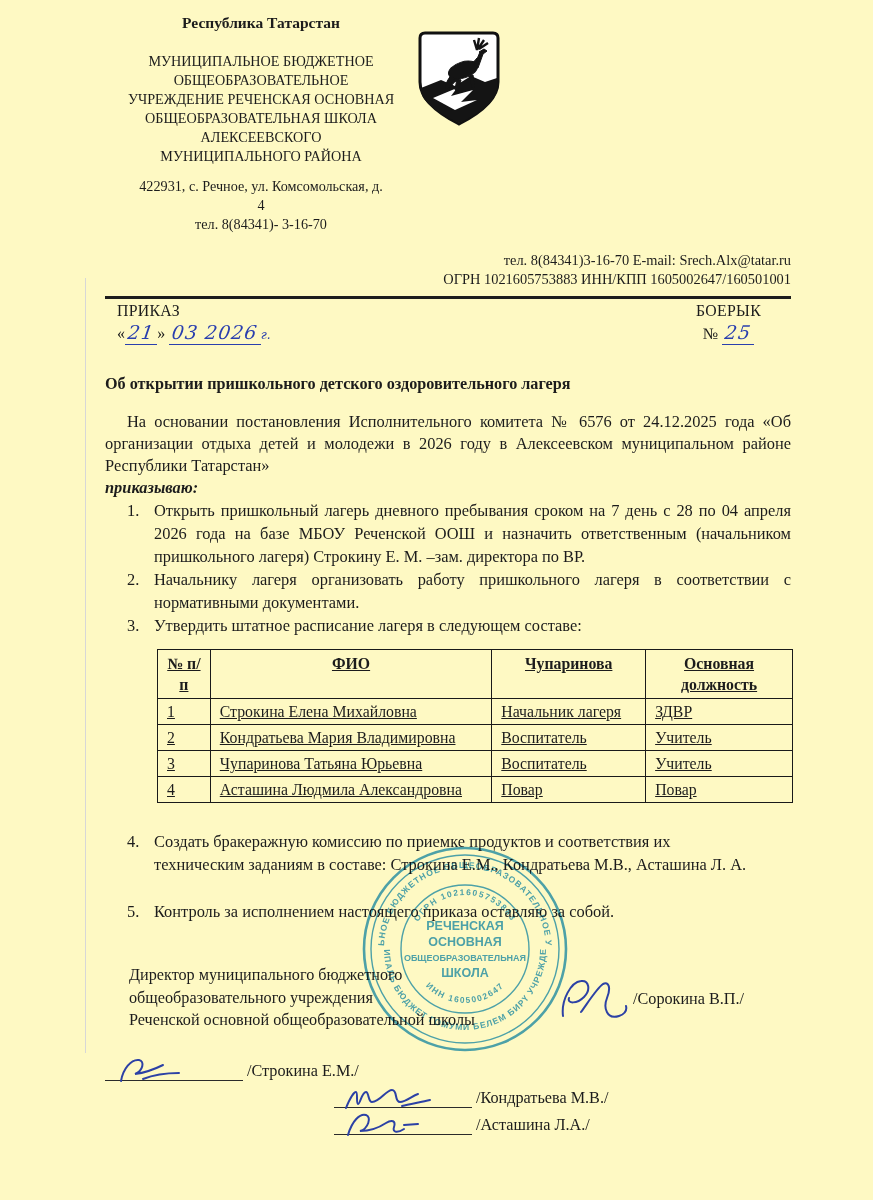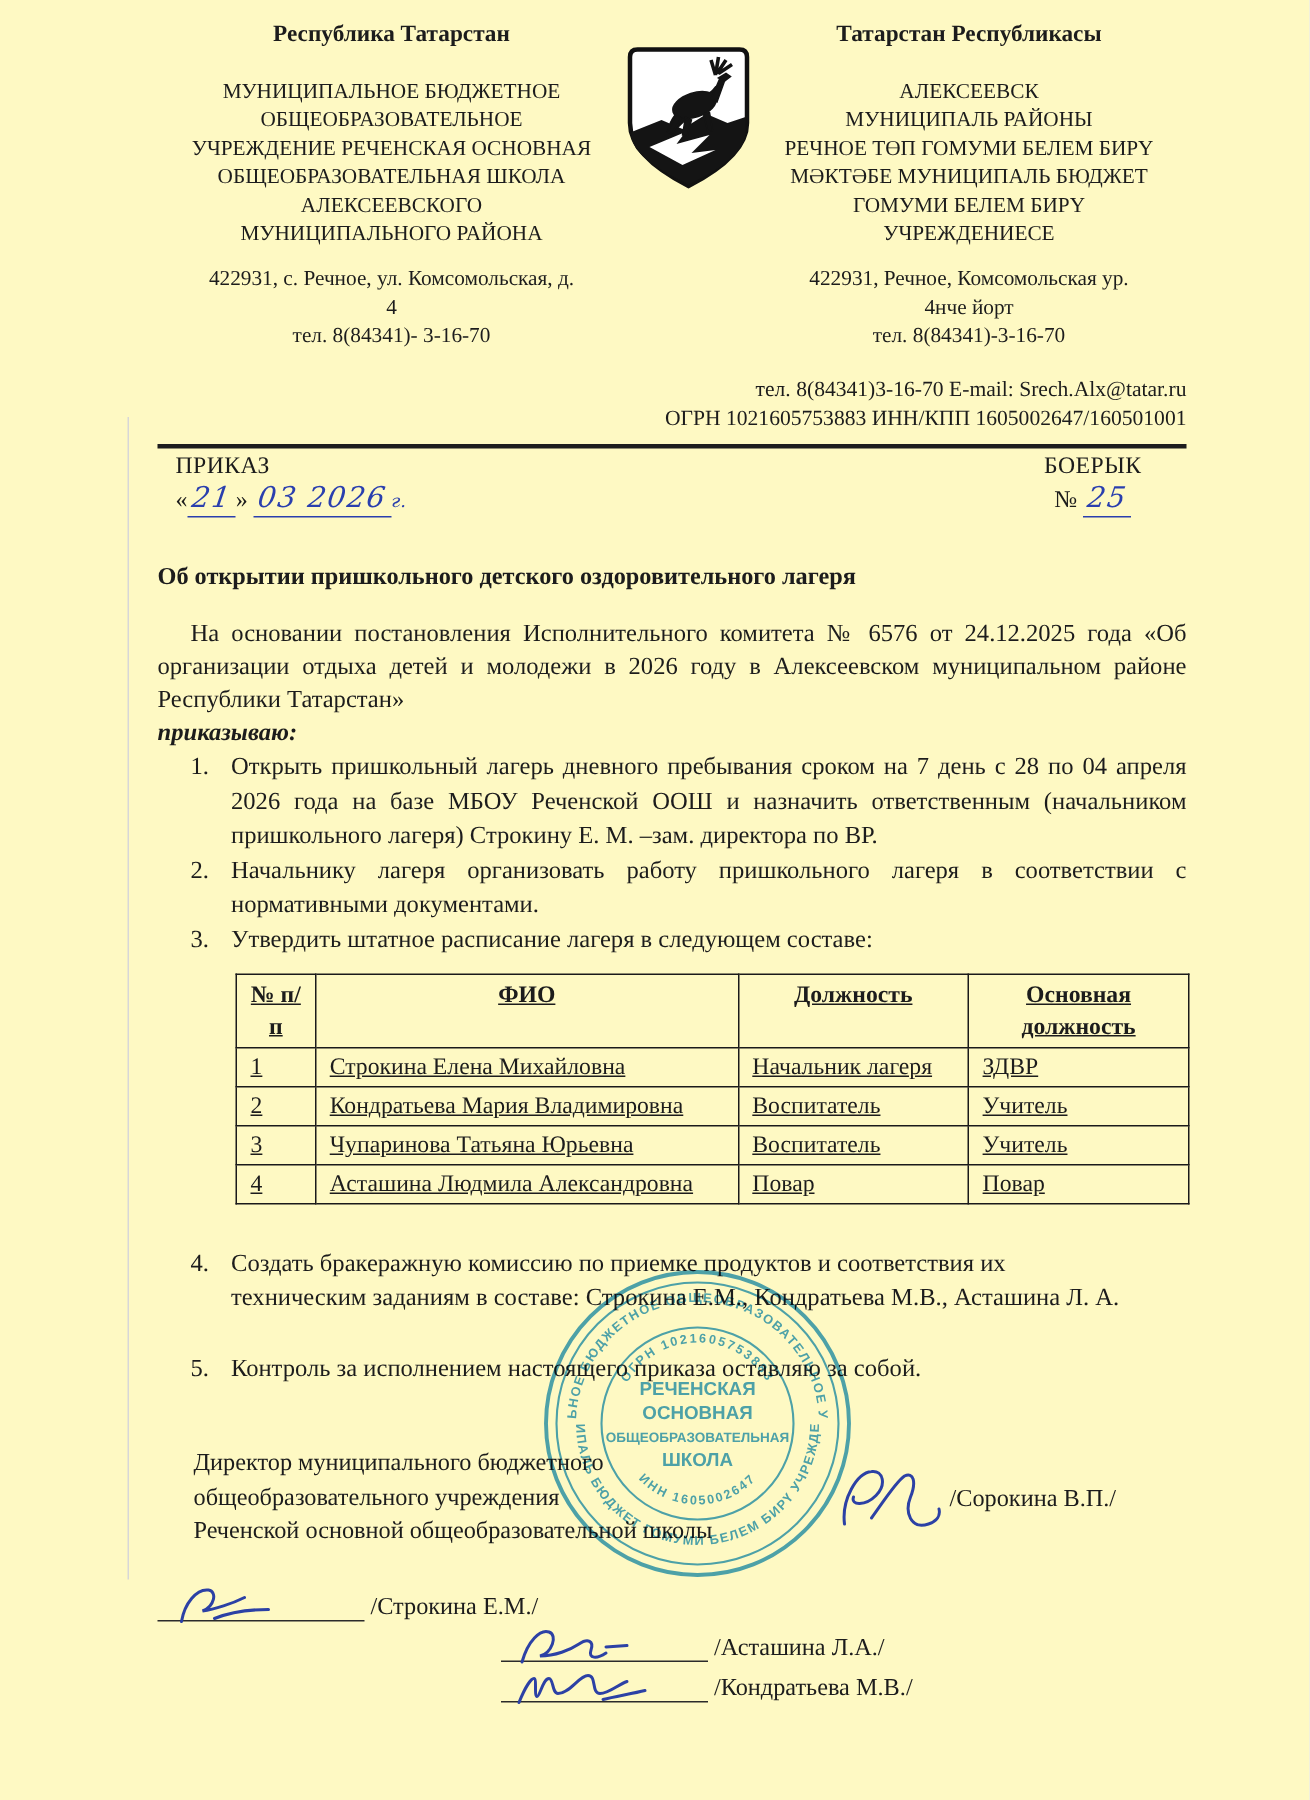--- a/index.html
+++ b/index.html
@@ -102,32 +102,20 @@
           <g fill="#141414" stroke="#141414">
             <path d="M28,58 C30,48 36,42 44,38 C50,35 56,34 60,28 L62,30 C60,38 52,42 46,46 C40,50 34,54 32,60 Z" stroke-width="1"></path>
             <ellipse cx="46" cy="40" rx="15" ry="8" transform="rotate(-18 46 40)"></ellipse>
             <path d="M57,36 L63,22 L66,24 L61,38 Z"></path>
             <path d="M62,22 l5,-3 3,2 -4,3 z"></path>
             <path d="M60,20 l-3,-10 M60,20 l2,-12 M61,19 l6,-9 M62,19 l9,-6" fill="none" stroke-width="2.4"></path>
             <path d="M34,46 l-6,12 3,1 6,-10 z M52,46 l3,12 3,-1 -2,-12 z M40,48 l-2,12 3,1 3,-11 z"></path>
           </g>
         </svg>
       </div>
-      <div class="h-col h-right">
-        <div class="h-country">Татарстан Республикасы</div>
-        <div class="h-org">АЛЕКСЕЕВСК
-МУНИЦИПАЛЬ РАЙОНЫ
-РЕЧНОЕ ТӨП ГОМУМИ БЕЛЕМ БИРҮ
-МӘКТӘБЕ МУНИЦИПАЛЬ БЮДЖЕТ
-ГОМУМИ БЕЛЕМ БИРҮ
-УЧРЕЖДЕНИЕСЕ</div>
-        <div class="h-addr">422931, Речное, Комсомольская ур.
-4нче йорт
-тел. 8(84341)-3-16-70</div>
-      </div>
     </div>
 
     <div class="contact">
       <div>тел.  8(84341)3-16-70   E-mail: Srech.Alx@tatar.ru</div>
       <div>ОГРН 1021605753883   ИНН/КПП 1605002647/160501001</div>
     </div>
 
     <div class="rule"></div>
 
     <div class="order">
@@ -162,21 +150,21 @@
     <div class="li">
       <div class="li-num">3.</div>
       <div class="li-text">Утвердить штатное расписание лагеря в следующем составе:</div>
     </div>
 
     <table class="staff">
       <tbody>
           <tr>
         <th class="col-n">№ п/п</th>
         <th class="col-fio">ФИО</th>
-        <th class="col-pos">Должность</th>
+        <th class="col-pos">Чупаринова</th>
         <th class="col-main">Основная должность</th>
       </tr>
       <tr>
         <td>1</td>
         <td>Строкина Елена Михайловна</td>
         <td>Начальник лагеря</td>
         <td>ЗДВР</td>
       </tr>
       <tr>
         <td>2</td>
@@ -225,34 +213,34 @@
         <span class="sig-line">
           <svg width="78" height="34" viewBox="0 0 78 34">
             <path class="sig-stroke" d="M8,26 C10,14 18,4 26,5 C32,6 30,16 22,19 C30,18 42,14 50,10 M30,24 C40,20 54,18 66,18"></path>
           </svg>
         </span>
         <span class="ack-name">/Строкина Е.М./</span>
       </div>
       <div class="ack-row">
         <div class="ack-indent"></div>
         <span class="sig-line">
+          <svg width="92" height="34" viewBox="0 0 92 34">
+            <path class="sig-stroke" d="M4,26 C8,16 12,10 14,10 C16,10 14,22 16,22 C18,22 20,10 24,10 C27,10 26,20 30,20 C38,20 44,8 50,8 C56,8 52,20 58,20 C64,20 70,14 76,12 M60,24 C68,22 80,20 88,18"></path>
+          </svg>
+        </span>
+        <span class="ack-name">/Кондратьева М.В./</span>
+      </div>
+      <div class="ack-row">
+        <div class="ack-indent"></div>
+        <span class="sig-line">
           <svg width="84" height="34" viewBox="0 0 84 34">
             <path class="sig-stroke" d="M6,26 C10,12 18,4 24,6 C30,8 26,20 18,22 C28,22 38,18 44,14 C50,10 54,12 52,18 C50,24 56,24 62,20 M62,16 L76,15"></path>
           </svg>
         </span>
         <span class="ack-name">/Асташина Л.А./</span>
-      </div>
-      <div class="ack-row">
-        <div class="ack-indent"></div>
-        <span class="sig-line">
-          <svg width="92" height="34" viewBox="0 0 92 34">
-            <path class="sig-stroke" d="M4,26 C8,16 12,10 14,10 C16,10 14,22 16,22 C18,22 20,10 24,10 C27,10 26,20 30,20 C38,20 44,8 50,8 C56,8 52,20 58,20 C64,20 70,14 76,12 M60,24 C68,22 80,20 88,18"></path>
-          </svg>
-        </span>
-        <span class="ack-name">/Кондратьева М.В./</span>
       </div>
     </div>
   </div>
 
   <div class="stamp">
     <svg width="214" height="214" viewBox="0 0 214 214">
       <defs>
         <path id="arcTopOuter" d="M 26,107 A 81 81 0 0 1 188,107"></path>
         <path id="arcBotOuter" d="M 26,107 A 81 81 0 0 0 188,107"></path>
         <path id="arcTopInner" d="M 53,107 A 54 54 0 0 1 161,107"></path>

